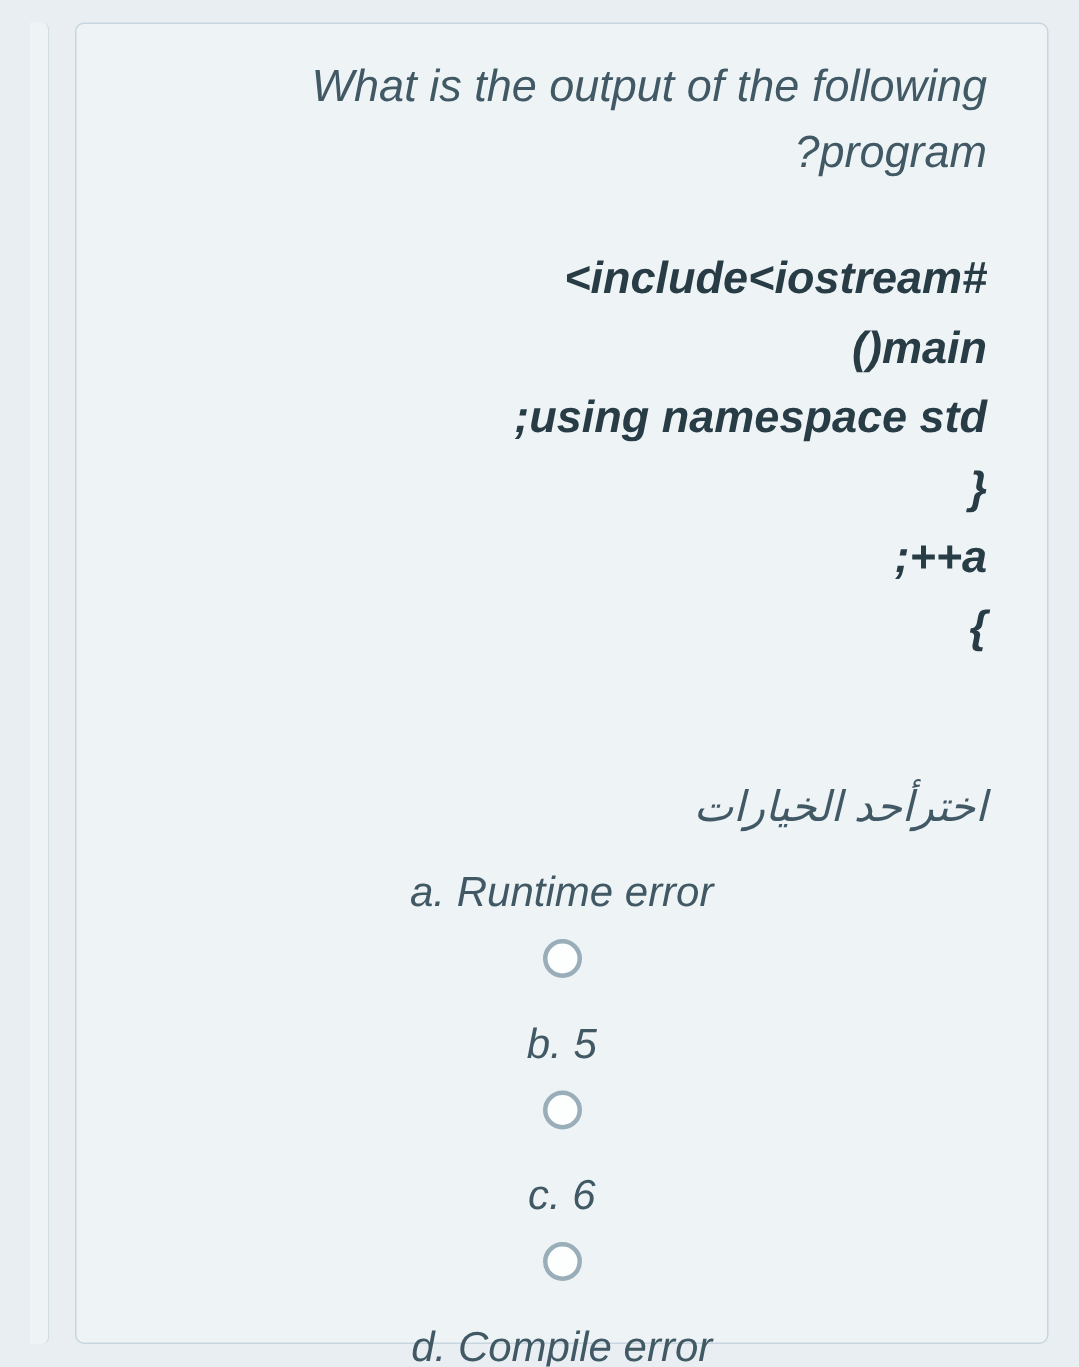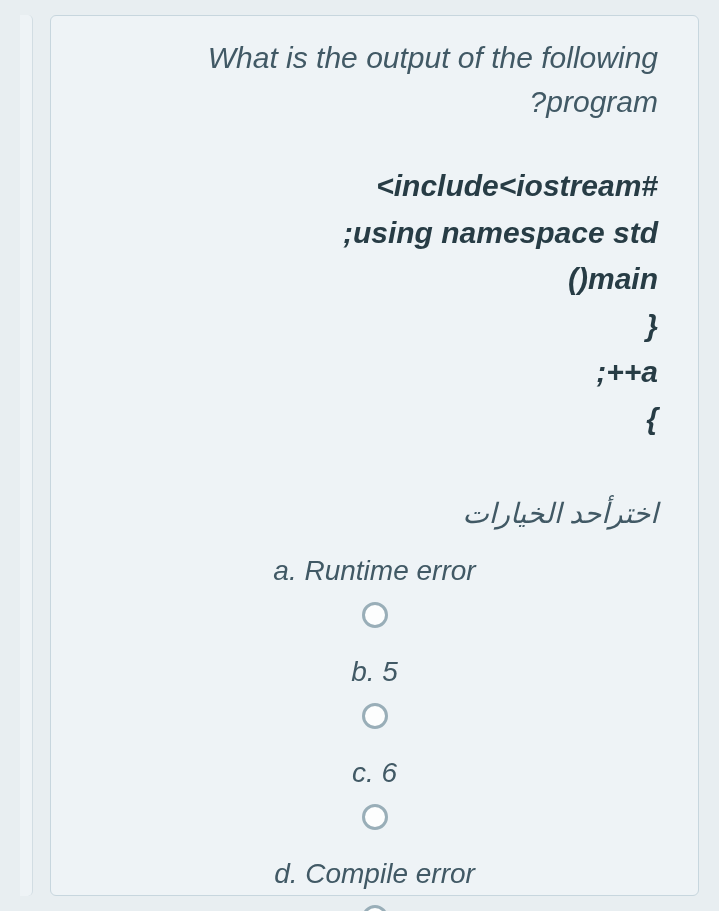--- a/index.html
+++ b/index.html
@@ -36,21 +36,21 @@
     text-align: right;
     line-height: 1.45;
     margin-bottom: 40px;
   }
   .code-block {
     color: #273c45;
     font-size: 30px;
     font-weight: bold;
     text-align: right;
     line-height: 1.55;
-    margin-bottom: 55px;
+    margin-bottom: 79px;
     direction: ltr;
   }
   .code-line {
     display: block;
     text-align: right;
   }
   .prompt {
     color: #415965;
     font-size: 28px;
     text-align: right;
@@ -103,22 +103,22 @@
   <div class="left-edge"></div>
   <div class="card">
 
     <div class="question-text">
       <span>What is the output of the following</span><br>
       <span>?program</span>
     </div>
 
     <div class="code-block">
       <span class="code-line">&lt;include&lt;iostream#</span>
+      <span class="code-line">()main</span>
       <span class="code-line">;using namespace std</span>
-      <span class="code-line">()main</span>
       <span class="code-line">}</span>
       <span class="code-line">;++a</span>
       <span class="code-line">{</span>
     </div>
 
     <div class="prompt">اخترأحد الخيارات</div>
 
     <div class="options">
 
       <div class="option">

